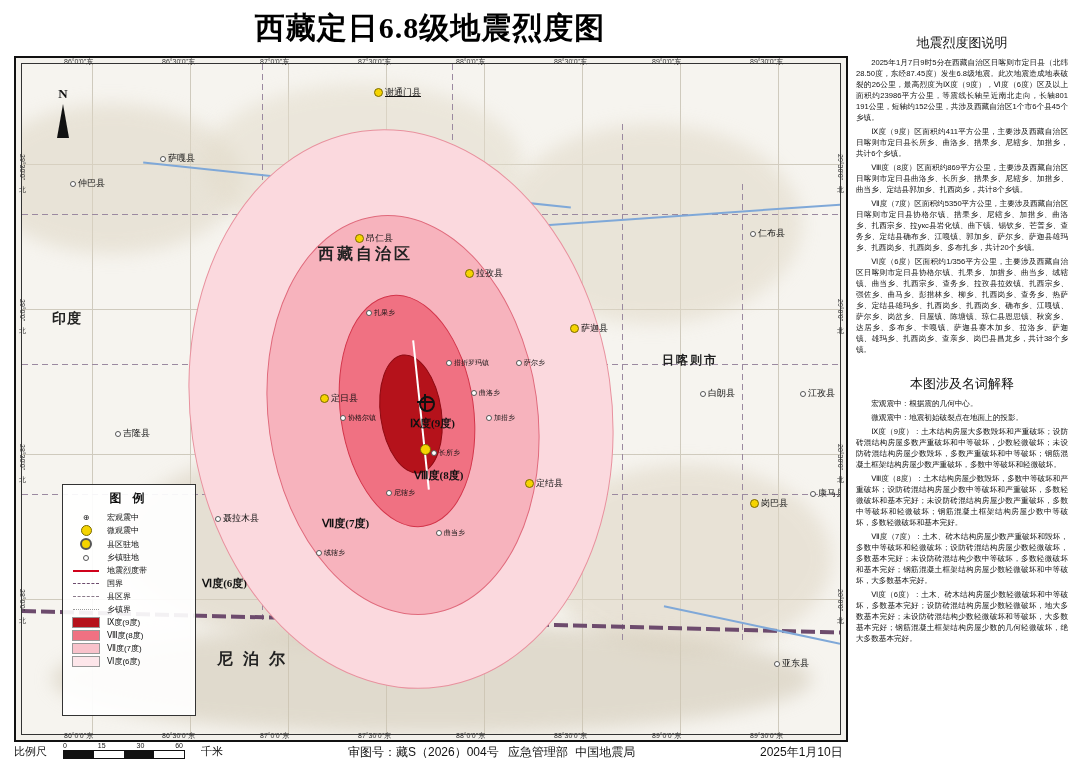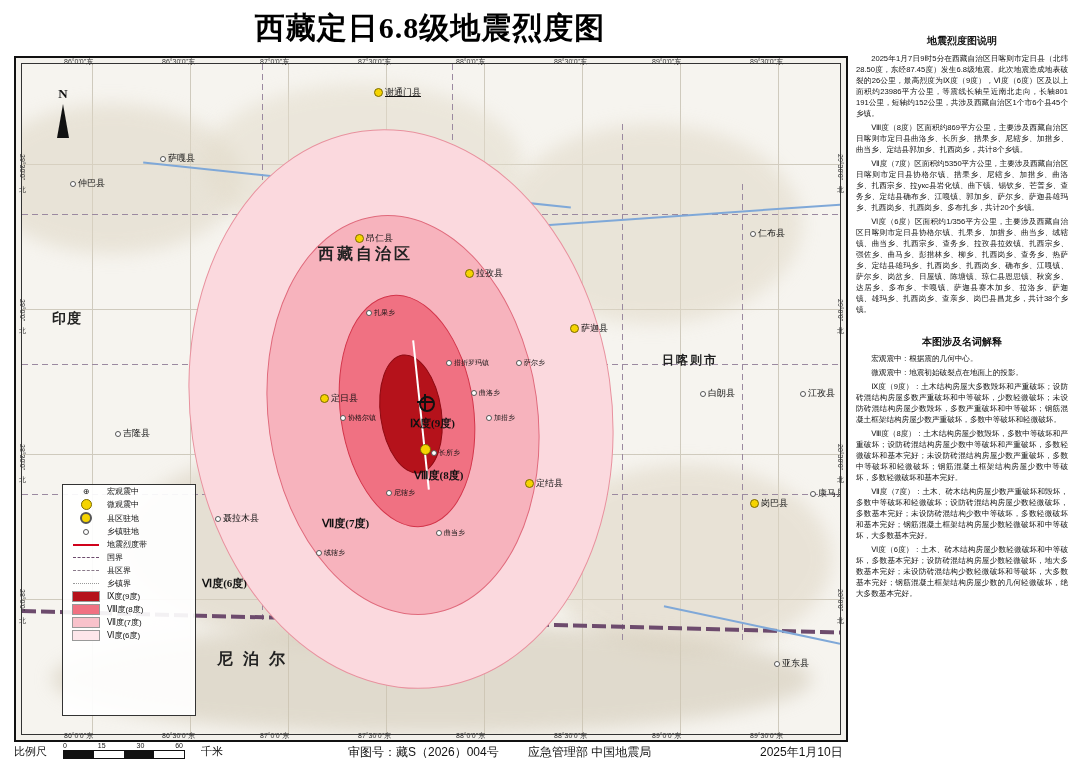--- a/index.html
+++ b/index.html
@@ -76,21 +76,21 @@
   .sb-box{display:flex;flex-direction:column;}
   .sb-ticks{display:flex;font-size:7px;justify-content:space-between;width:120px;margin-bottom:1px;}
   .sb-bars{display:flex;width:120px;height:7px;border:1px solid #111;}
   .sb-bars i{flex:1;display:block;}
   .sb-bars i:nth-child(odd){background:#111;}
   
   .footer{position:absolute;left:0;top:744px;width:1080px;font-size:12px;}
   .footer span{position:absolute;white-space:nowrap;}
   
   .panel{position:absolute;left:856px;top:34px;width:212px;height:700px;font-size:7.6px;line-height:1.45;color:#111;text-align:justify;}
-  .panel h3{font-size:10px;margin:0 0 4px;text-align:center;font-weight:bold;}
+  .panel h3{font-size:13px;margin:0 0 4px;text-align:center;font-weight:normal;}
   .panel h3.second{margin-top:20px;}
   .panel p{margin:0 0 3px;text-indent:2em;}
 </style>
 </head>
 <body>
 
 <div class="title">西藏定日6.8级地震烈度图</div>
 
 <div class="map-frame">
   <div class="map-inner">
@@ -178,20 +178,21 @@
     <div class="city" style="left:294px;top:484px;font-size:7px;"><span class="dot small"></span><span class="city-name" style="font-size:7px">绒辖乡</span></div>
     <div class="city" style="left:494px;top:294px;font-size:7px;"><span class="dot small"></span><span class="city-name" style="font-size:7px">萨尔乡</span></div>
     <div class="city" style="left:318px;top:349px;font-size:7px;"><span class="dot small"></span><span class="city-name" style="font-size:7px">协格尔镇</span></div>
 
     <div class="north">
       <div class="n">N</div>
       <div class="arrow"></div>
     </div>
 
     <div class="legend">
+      <h4>图 例</h4>
       <div class="row">
           <span class="sym">⊕</span>
           <span>宏观震中</span>
         </div>
       <div class="row">
           <span class="sym">
             <i style="display:block;width:9px;height:9px;border-radius:50%;background:#f5d400;border:1px solid #7a6a00;"></i>
           </span>
           <span>微观震中</span>
         </div>
@@ -301,27 +302,28 @@
         <i></i>
         <i></i>
         <i></i>
       </div>
   </div>
   <span>千米</span>
 </div>
 
 <div class="footer">
   <span style="left:348px;">审图号：藏S（2026）004号</span>
-  <span style="left:528px;">应急管理部  中国地震局</span>
+  <span style="left:508px;font-family:Liberation Mono, monospace;">应急管理部  中国地震局</span>
   <span style="left:760px;">2025年1月10日</span>
 </div>
 
 <div class="panel">
   <h3>地震烈度图说明</h3>
   <p>2025年1月7日9时5分在西藏自治区日喀则市定日县（北纬28.50度，东经87.45度）发生6.8级地震。此次地震造成地表破裂的26公里，最高烈度为Ⅸ度（9度），Ⅵ度（6度）区及以上面积约23986平方公里，等震线长轴呈近南北走向，长轴801 191公里，短轴约152公里，共涉及西藏自治区1个市6个县45个乡镇。</p>
+  <p>Ⅸ度（9度）区面积约411平方公里，主要涉及西藏自治区日喀则市定日县长所乡、曲洛乡、措果乡、尼辖乡、加措乡，共计6个乡镇。</p>
   <p>Ⅷ度（8度）区面积约869平方公里，主要涉及西藏自治区日喀则市定日县曲洛乡、长所乡、措果乡、尼辖乡、加措乡、曲当乡、定结县郭加乡、扎西岗乡，共计8个乡镇。</p>
   <p>Ⅶ度（7度）区面积约5350平方公里，主要涉及西藏自治区日喀则市定日县协格尔镇、措果乡、尼辖乡、加措乡、曲洛乡、扎西宗乡、拉укс县岩化镇、曲下镇、锡钦乡、芒普乡、查务乡、定结县确布乡、江嘎镇、郭加乡、萨尔乡、萨迦县雄玛乡、扎西岗乡、扎西岗乡、多布扎乡，共计20个乡镇。</p>
   <p>Ⅵ度（6度）区面积约1/356平方公里，主要涉及西藏自治区日喀则市定日县协格尔镇、扎果乡、加措乡、曲当乡、绒辖镇、曲当乡、扎西宗乡、查务乡、拉孜县拉效镇、扎西宗乡、强佐乡、曲马乡、彭措林乡、柳乡、扎西岗乡、查务乡、热萨乡、定结县雄玛乡、扎西岗乡、扎西岗乡、确布乡、江嘎镇、萨尔乡、岗岔乡、日屋镇、陈塘镇、琼仁县恩思镇、秋窝乡、达居乡、多布乡、卡嘎镇、萨迦县赛木加乡、拉洛乡、萨迦镇、雄玛乡、扎西岗乡、查亲乡、岗巴县昌龙乡，共计38个乡镇。</p>
   <h3 class="second">本图涉及名词解释</h3>
   <p>宏观震中：根据震的几何中心。</p>
   <p>微观震中：地震初始破裂点在地面上的投影。</p>
   <p>Ⅸ度（9度）：土木结构房屋大多数毁坏和严重破坏；设防砖混结构房屋多数严重破坏和中等破坏，少数轻微破坏；未设防砖混结构房屋少数毁坏，多数严重破坏和中等破坏；钢筋混凝土框架结构房屋少数严重破坏，多数中等破坏和轻微破坏。</p>
   <p>Ⅷ度（8度）：土木结构房屋少数毁坏，多数中等破坏和严重破坏；设防砖混结构房屋少数中等破坏和严重破坏，多数轻微破坏和基本完好；未设防砖混结构房屋少数严重破坏，多数中等破坏和轻微破坏；钢筋混凝土框架结构房屋少数中等破坏，多数轻微破坏和基本完好。</p>
   <p>Ⅶ度（7度）：土木、砖木结构房屋少数严重破坏和毁坏，多数中等破坏和轻微破坏；设防砖混结构房屋少数轻微破坏，多数基本完好；未设防砖混结构少数中等破坏，多数轻微破坏和基本完好；钢筋混凝土框架结构房屋少数轻微破坏和中等破坏，大多数基本完好。</p>
   <p>Ⅵ度（6度）：土木、砖木结构房屋少数轻微破坏和中等破坏，多数基本完好；设防砖混结构房屋少数轻微破坏，地大多数基本完好；未设防砖混结构少数轻微破坏和等破坏，大多数基本完好；钢筋混凝土框架结构房屋少数的几何轻微破坏，绝大多数基本完好。</p>

